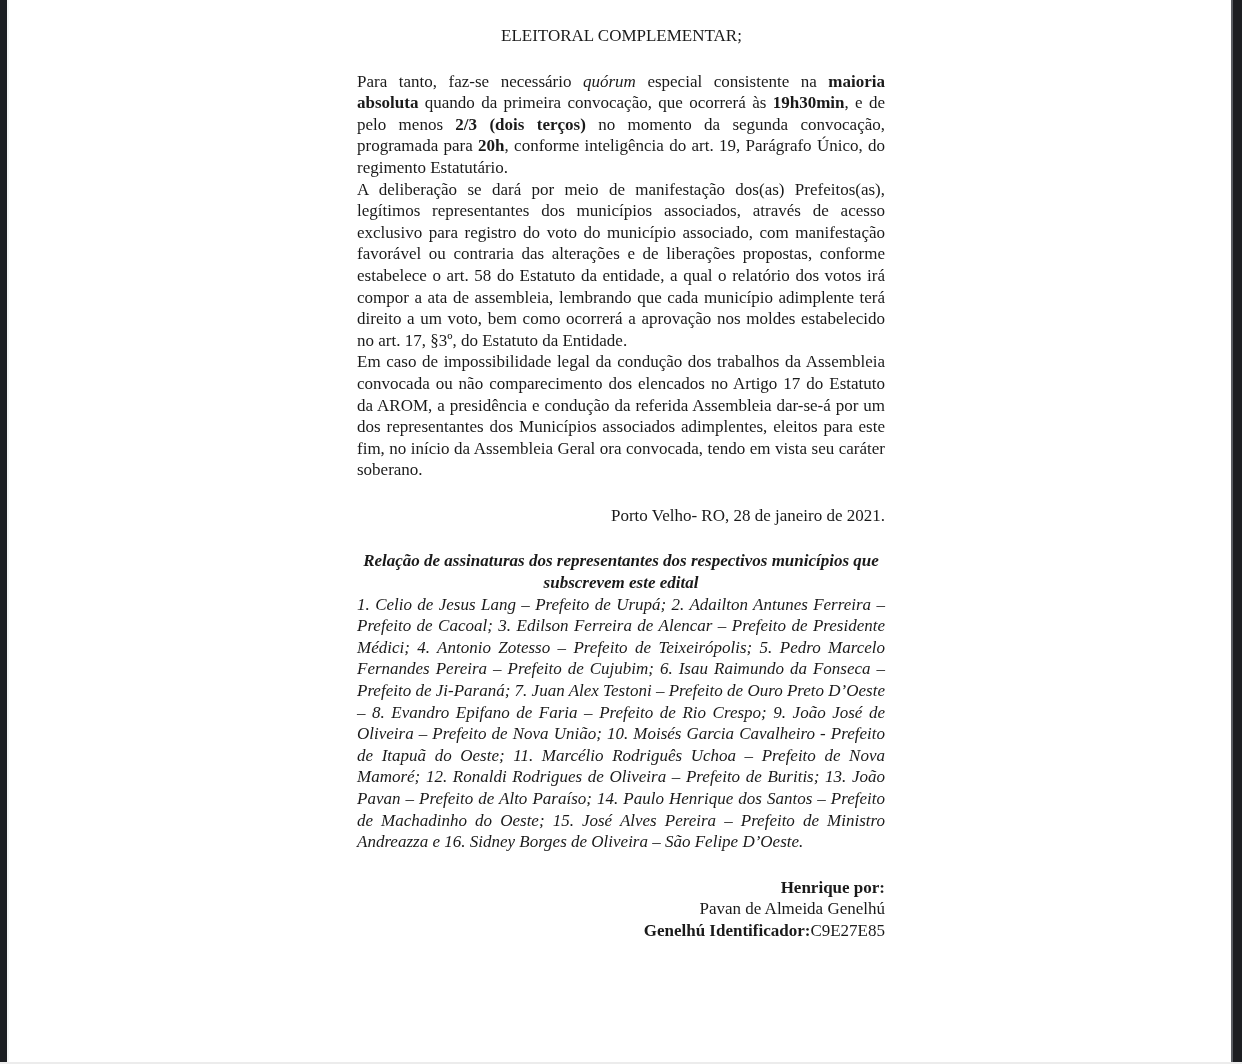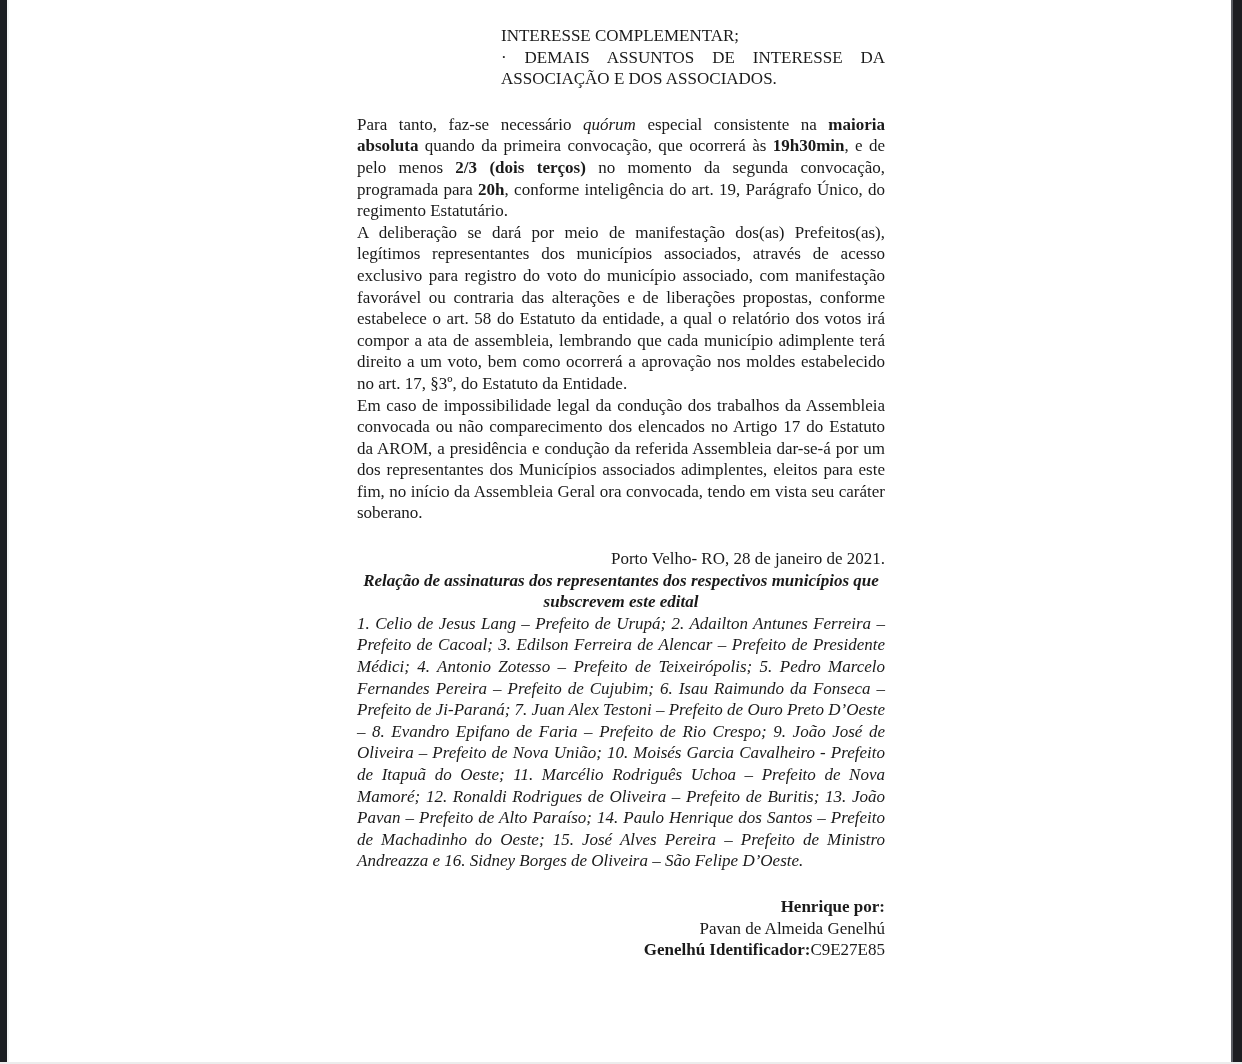--- a/index.html
+++ b/index.html
@@ -53,40 +53,40 @@
     padding-left: 144px;
   }
   .body {
     text-align: justify;
   }
   .left {
     text-align: right;
   }
   .heading {
     text-align: center;
+    margin-top: 24px;
   }
   .right {
     text-align: right;
   }
   .spacer {
     height: 24px;
   }
   .b { font-weight: bold; }
   .i { font-style: italic; }
 </style>
 </head>
 <body>
 
 <div class="edge-left"></div>
 <div class="edge-right"></div>
 <div class="edge-bottom"></div>
 
 <div class="doc-page">
-    <p class="blk agenda"><span>INTERESSE COMPLEMENTAR;</span></p>
-    <p class="blk agenda"><span>·  DEMAIS ASSUNTOS DE INTERESSE DA ASSOCIAÇÃO E DOS ASSOCIADOS.</span></p>
+    <p class="blk agenda"><span>ELEITORAL COMPLEMENTAR;</span></p>
     <div class="blk spacer"></div>
     <p class="blk body"><span>Para tanto, faz-se necessário </span><span class="i">quórum</span><span> especial consistente na </span><span class="b">maioria absoluta</span><span> quando da primeira convocação, que ocorrerá às </span><span class="b">19h30min</span><span>, e de pelo menos </span><span class="b">2/3 (dois terços)</span><span> no momento da segunda convocação, programada para </span><span class="b">20h</span><span>, conforme inteligência do art. 19, Parágrafo Único, do regimento Estatutário.</span></p>
     <p class="blk body"><span>A deliberação se dará por meio de manifestação dos(as) Prefeitos(as), legítimos representantes dos municípios associados, através de acesso exclusivo para registro do voto do município associado, com manifestação favorável ou contraria das alterações e de liberações propostas, conforme estabelece o art. 58 do Estatuto da entidade, a qual o relatório dos votos irá compor a ata de assembleia, lembrando que cada município adimplente terá direito a um voto, bem como ocorrerá a aprovação nos moldes estabelecido no art. 17, §3º, do Estatuto da Entidade.</span></p>
     <p class="blk body"><span>Em caso de impossibilidade legal da condução dos trabalhos da Assembleia convocada ou não comparecimento dos elencados no Artigo 17 do Estatuto da AROM, a presidência e condução da referida Assembleia dar-se-á por um dos representantes dos Municípios associados adimplentes, eleitos para este fim, no início da Assembleia Geral ora convocada, tendo em vista seu caráter soberano.</span></p>
     <div class="blk spacer"></div>
     <p class="blk left"><span>Porto Velho- RO, 28 de janeiro de 2021.</span></p>
     <p class="blk heading"><span class="b i">Relação de assinaturas dos representantes dos respectivos municípios que subscrevem este edital</span></p>
     <p class="blk body"><span class="i">1. Celio de Jesus Lang – Prefeito de Urupá; 2. Adailton Antunes Ferreira – Prefeito de Cacoal; 3. Edilson Ferreira de Alencar – Prefeito de Presidente Médici; 4. Antonio Zotesso – Prefeito de Teixeirópolis; 5. Pedro Marcelo Fernandes Pereira – Prefeito de Cujubim; 6. Isau Raimundo da Fonseca – Prefeito de Ji-Paraná; 7. Juan Alex Testoni – Prefeito de Ouro Preto D’Oeste – 8. Evandro Epifano de Faria – Prefeito de Rio Crespo; 9. João José de Oliveira – Prefeito de Nova União; 10. Moisés Garcia Cavalheiro - Prefeito de Itapuã do Oeste; 11. Marcélio Rodriguês Uchoa – Prefeito de Nova Mamoré; 12. Ronaldi Rodrigues de Oliveira – Prefeito de Buritis; 13. João Pavan – Prefeito de Alto Paraíso; 14. Paulo Henrique dos Santos – Prefeito de Machadinho do Oeste; 15. José Alves Pereira – Prefeito de Ministro Andreazza e 16. Sidney Borges de Oliveira – São Felipe D’Oeste.</span></p>
     <div class="blk spacer"></div>
     <p class="blk right"><span class="b">Henrique por:</span></p>

